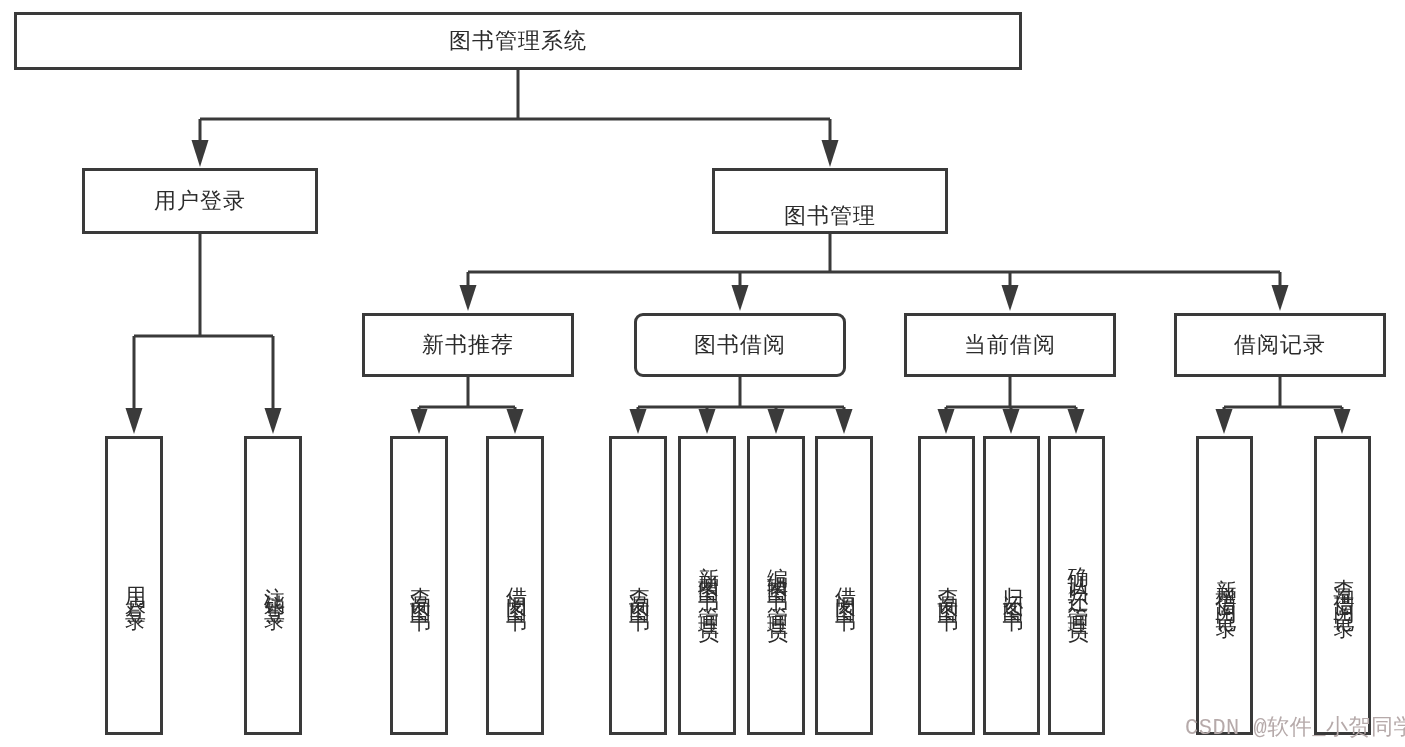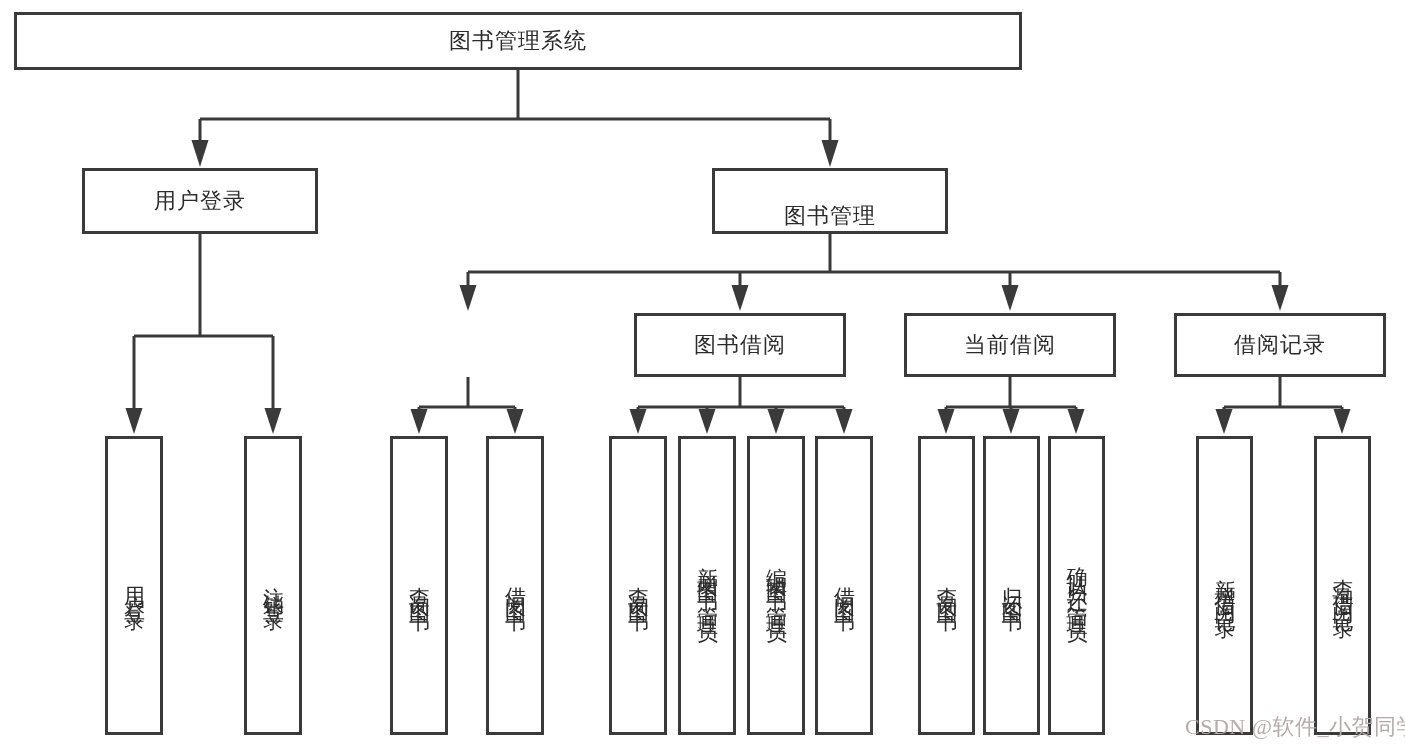--- a/index.html
+++ b/index.html
@@ -1,21 +1,21 @@
 <!DOCTYPE html>
 <html><head>
 <meta charset="utf-8">
 <style>
   html, body { margin: 0; padding: 0; background: #ffffff; }
   .stage {
     position: relative;
     width: 1405px;
     height: 747px;
     background: #ffffff;
-    font-family: Liberation Serif, serif;
+    font-family: Liberation Mono, monospace;
     overflow: hidden;
   }
   svg.connectors {
     position: absolute;
     left: 0; top: 0;
     width: 1405px; height: 747px;
     z-index: 1;
   }
   svg.connectors path {
     stroke: #3a3a3a;
@@ -119,21 +119,24 @@
     <span>图书管理系统</span>
   </div>
 
   <div class="node hbox" style="left:82px; top:168px; width:236px; height:66px;">
     <span>用户登录</span>
   </div>
   <div class="node hbox" style="left:712px; top:168px; width:236px; height:66px;align-items:flex-end;">
     <span>图书管理</span>
   </div>
 
-  <div class="node hbox" style="left:634px; top:313px; width:212px; height:64px;">
+  <div class="node hbox" style="left:362px; top:313px; width:212px; height:64px;">
+    <span>新书推荐</span>
+  </div>
+  <div class="node hbox" style="left:634px; top:313px; width:212px; height:64px;border-radius:9px;">
     <span>图书借阅</span>
   </div>
   <div class="node hbox" style="left:904px; top:313px; width:212px; height:64px;text-align:right;">
     <span>当前借阅</span>
   </div>
   <div class="node hbox" style="left:1174px; top:313px; width:212px; height:64px;">
     <span>借阅记录</span>
   </div>
 
   <div class="node leaf" style="left:105px; top:436px; width:58px; height:299px;">

